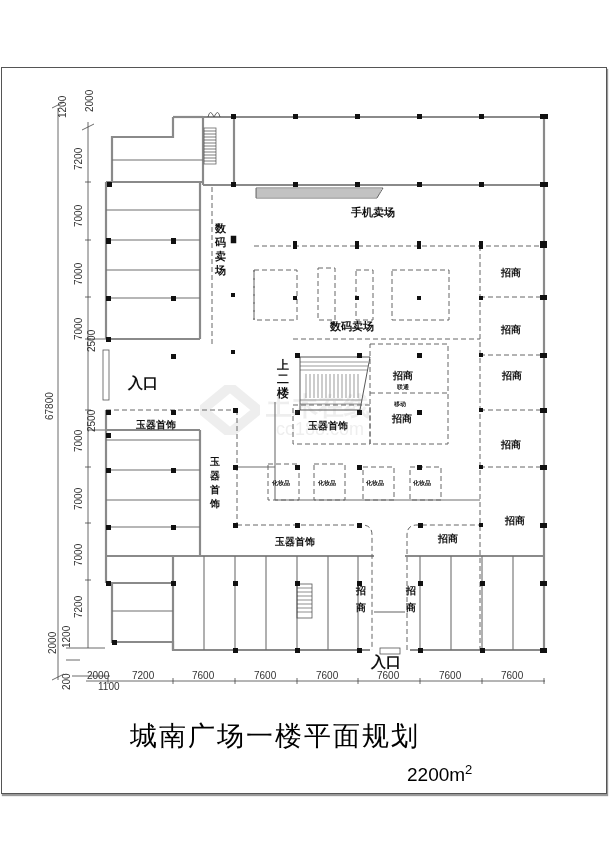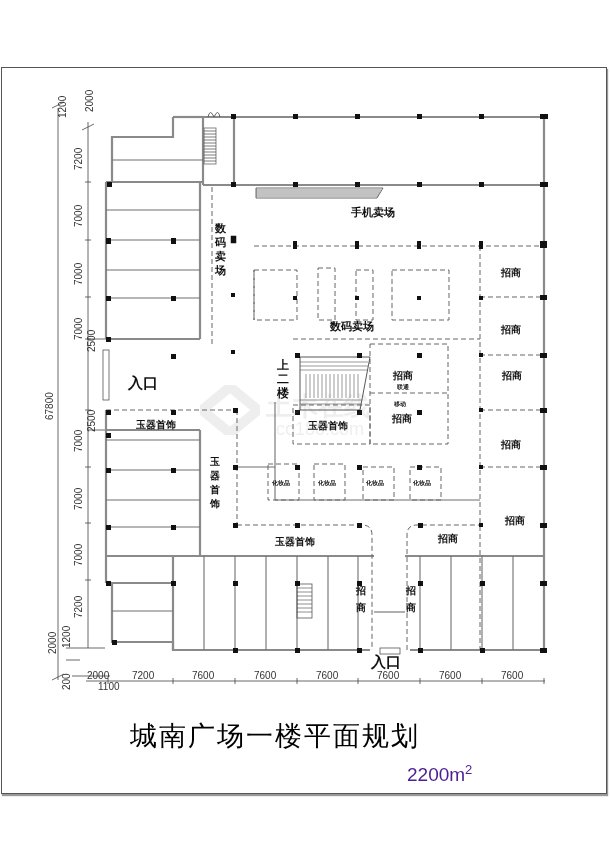--- a/index.html
+++ b/index.html
@@ -11,21 +11,21 @@
   .wall { stroke:#8a8a8a; stroke-width:2.2; fill:none; }
   .wall-in { stroke:#6f6f6f; stroke-width:1.1; fill:none; }
   .dash { stroke:#666; stroke-width:1; fill:none; stroke-dasharray:5 3; }
   .dim { stroke:#444; stroke-width:0.8; fill:none; }
   .col { fill:#111; }
   .lbl { font-family:"DejaVu Serif", serif; font-weight:bold; fill:#111; }
   .dimtxt { font-family:"Liberation Sans", sans-serif; fill:#333; font-size:10px; }
   #title { position:absolute; left:130px; top:718px; font-family:"DejaVu Serif", serif;
            font-size:27px; letter-spacing:2px; color:#000000; white-space:nowrap; }
   #area { position:absolute; left:407px; top:762px; font-family:"Liberation Sans", sans-serif;
-          font-size:19px; color:#4c1d95; }
+          font-size:19px; color:#000000; }
   #area sup { font-size:13px; }
   #watermark { position:absolute; left:200px; top:385px; opacity:0.12; pointer-events:none;
                font-family:"Liberation Sans", sans-serif; color:#777; }
 </style>
 </head>
 <body>
 
 <div id="frame"></div>
 
 <svg id="plan" viewBox="0 0 610 861" xmlns="http://www.w3.org/2000/svg">

